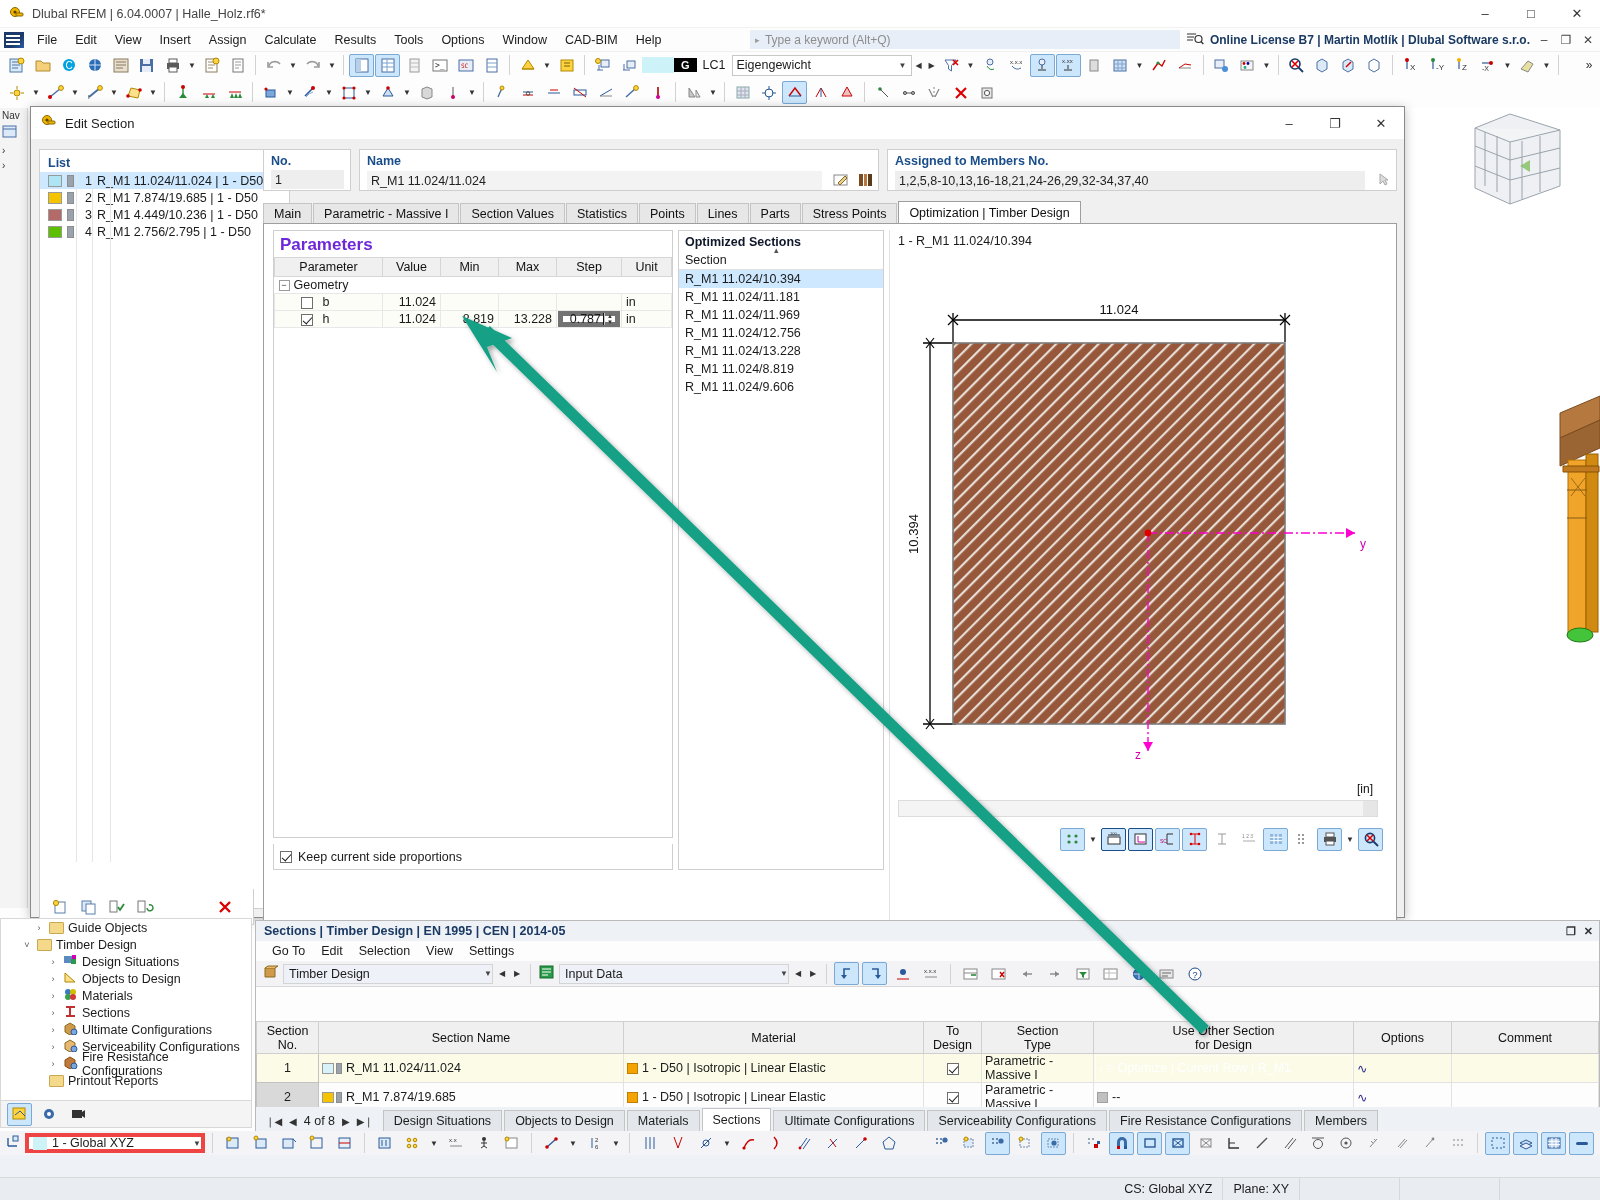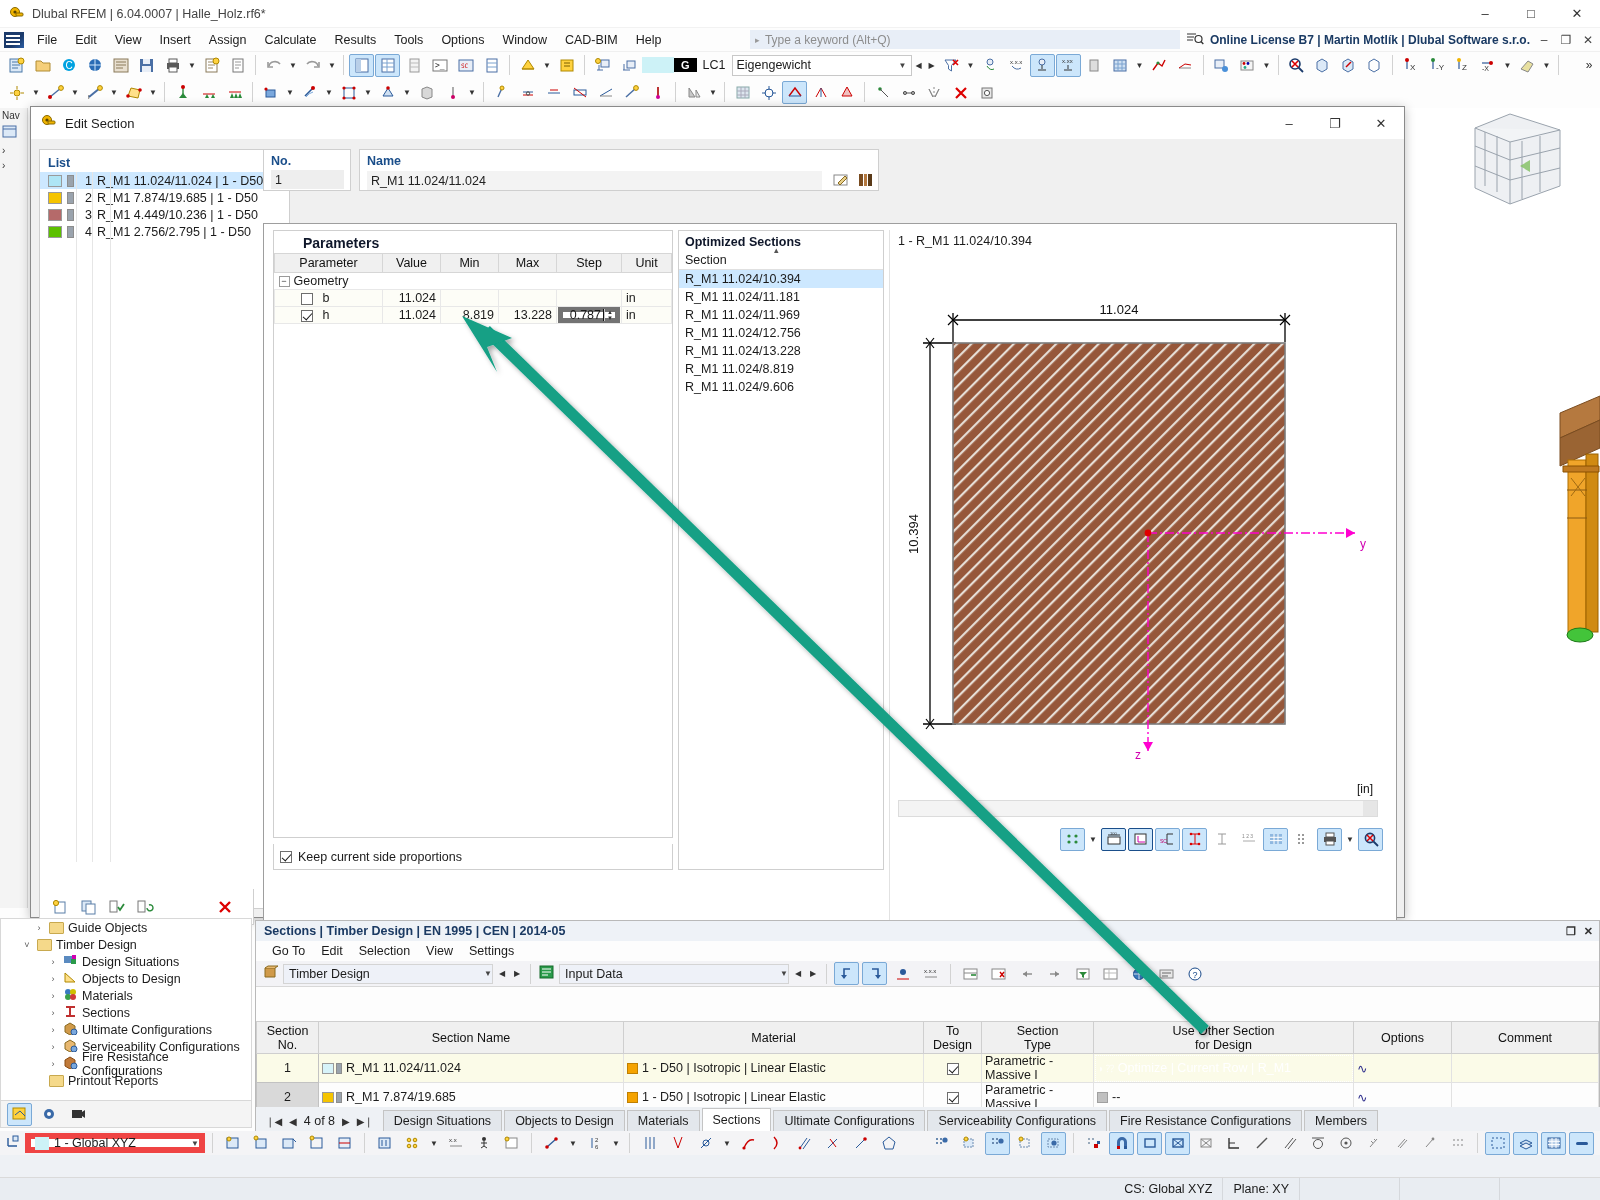--- a/index.html
+++ b/index.html
@@ -85,21 +85,21 @@
 
   
   .tabstrip { position:absolute; left:232px; top:62px; width:1134px; height:23px; display:flex; align-items:flex-end; }
   .tab { height:21px; padding:0 10px; background:#e7e7e7; border:1px solid #c4c4c4; border-bottom:none; font-size:12.5px; display:flex; align-items:center; color:#111; margin-right:1px; }
   .tab.active { background:#fff; height:23px; border-color:#9e9e9e; }
 
   .tabpage { position:absolute; left:232px; top:84px; width:1134px; height:702px; background:#fff; border:1px solid #9e9e9e; }
 
   
   .params { position:absolute; left:9px; top:6px; width:400px; height:608px; border:1px solid #cfcfcf; background:#fff; }
-  .params-title { font-size:14px; color:#0f172a; font-weight:bold; padding:4px 0 2px 6px;margin-left:23px; }
+  .params-title { font-size:17px; color:#6d28d9; font-weight:bold; padding:4px 0 2px 6px; }
   table.ptab { width:100%; border-collapse:collapse; font-size:12.5px; }
   table.ptab th { background:#f0f0f0; border:1px solid #d6d6d6; font-weight:normal; height:19px; color:#111; }
   table.ptab td { border:1px solid #e8e8e8; height:17px; padding:0 4px; background:#fdfdf7;}
   td.num { text-align:right; }
   .geom-row td { background:#fff; border:none; }
   .tree-toggle { display:inline-block; width:11px; height:11px; border:1px solid #9a9a9a; background:#fff; font-size:9px; line-height:9px; text-align:center; color:#333; margin-right:4px; vertical-align:middle;}
   .cbx { display:inline-block; width:12px; height:12px; border:1px solid #6e6e6e; background:#fff; vertical-align:middle; position:relative; }
   .cbx.on::after { content:""; position:absolute; left:3px; top:0px; width:4px; height:8px; border:solid #1b1b1b; border-width:0 1.6px 1.6px 0; transform:rotate(42deg); }
   .spin-wrap { display:inline-flex; align-items:center; border:5px solid #737373; background:#fff; height:16px; width:62px; }
   .spin-val { flex:1; text-align:right; padding-right:2px; font-size:12.5px; }
@@ -160,21 +160,21 @@
   .graysw { display:inline-block; width:11px; height:11px; background:#c0c0c0; border:1px solid #a0a0a0; vertical-align:middle; margin-right:4px;}
 
   .tp-tabs { position:absolute; left:0px; bottom:0px; width:1345px; height:24px; background:#eef1f5; display:flex; align-items:flex-end; }
   .pager { display:flex; align-items:center; gap:7px; padding:0 10px 3px 10px; font-size:12.5px; color:#222;}
   .pg { font-size:10px; color:#333; }
   .ttab { height:21px; padding:0 10px; background:#e3e7ec; border:1px solid #c4c4c4; border-bottom:none; font-size:12.5px; display:flex; align-items:center; margin-right:2px; }
   .ttab.active { background:#fff; height:23px; }
 
   
   .statusbar1 { position:absolute; left:0; top:1131px; width:1600px; height:24px; background:#f4f4f6; display:flex; align-items:center; gap:3px; padding-left:4px; }
-  .cs-combo { width:180px; height:20px; background:#fff; border:6px solid #ef4444; display:flex; align-items:center; gap:5px; padding-left:4px; font-size:12.5px; }
+  .cs-combo { width:180px; height:20px; background:#fff; border:4px solid #ef4444; display:flex; align-items:center; gap:5px; padding-left:4px; font-size:12.5px; }
   .statusbar2 { position:absolute; left:0; top:1155px; width:1600px; height:22px; background:#eef1f5; display:flex; align-items:center; gap:3px; padding-left:4px;}
   .statusbar3 { position:absolute; left:0; top:1177px; width:1600px; height:23px; background:#e9edf2; display:flex; align-items:center; font-size:12.5px; color:#1b1b1b; border-top:1px solid #dadada;}
   .sb-cell { padding:0 10px; height:23px; display:flex; align-items:center; border-right:1px solid #d5d8dc;}
 
   
   .annot { position:absolute; left:0; top:0; width:1600px; height:1200px; pointer-events:none; }
 </style>
 </head>
 <body>
 
@@ -861,21 +861,43 @@
           <div class="tbtn">
               <svg width="18" height="16">
                 <rect x="2" y="2" width="4" height="12" fill="#7a4c20"></rect>
                 <rect x="7" y="2" width="3" height="12" fill="#b5793f"></rect>
                 <rect x="11" y="2" width="4" height="12" fill="#5a3a18"></rect>
               </svg>
             </div>
         </div>
       </div>
 
-
+      <div class="grp assign-grp">
+        <div class="fld-label">Assigned to Members No.</div>
+        <div style="display:flex;align-items:center;">
+          <div class="fld-input" style="flex:1">1,2,5,8-10,13,16-18,21,24-26,29,32-34,37,40</div>
+          <div class="tbtn">
+              <svg width="18" height="16">
+                <path d="M5 2 5 12 8 9 10 13 12 12 10 8 13 8z" fill="#dcdcdc" stroke="#aaa"></path>
+              </svg>
+            </div>
+        </div>
+      </div>
+
+      <div class="tabstrip">
+        <div class="tab">Main</div>
+        <div class="tab">Parametric - Massive I</div>
+        <div class="tab">Section Values</div>
+        <div class="tab">Statistics</div>
+        <div class="tab">Points</div>
+        <div class="tab">Lines</div>
+        <div class="tab">Parts</div>
+        <div class="tab">Stress Points</div>
+        <div class="tab active">Optimization | Timber Design</div>
+      </div>
 
       <div class="tabpage">
 
         <div class="params">
           <div class="params-title">Parameters</div>
           <table class="ptab">
             <thead>
               <tr>
                 <th style="width:108px">Parameter</th>
                 <th style="width:58px">Value</th>

